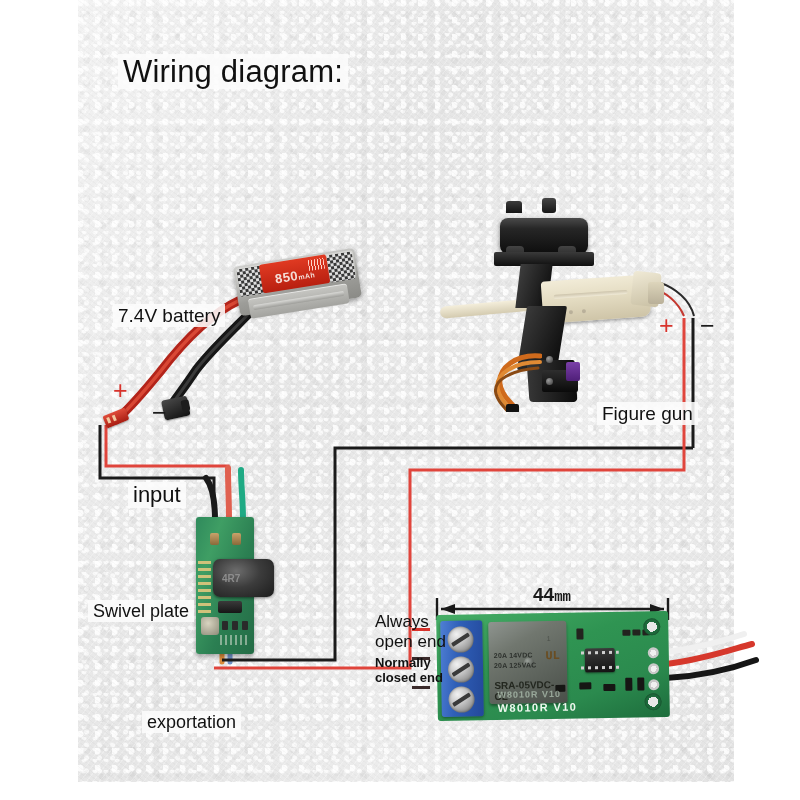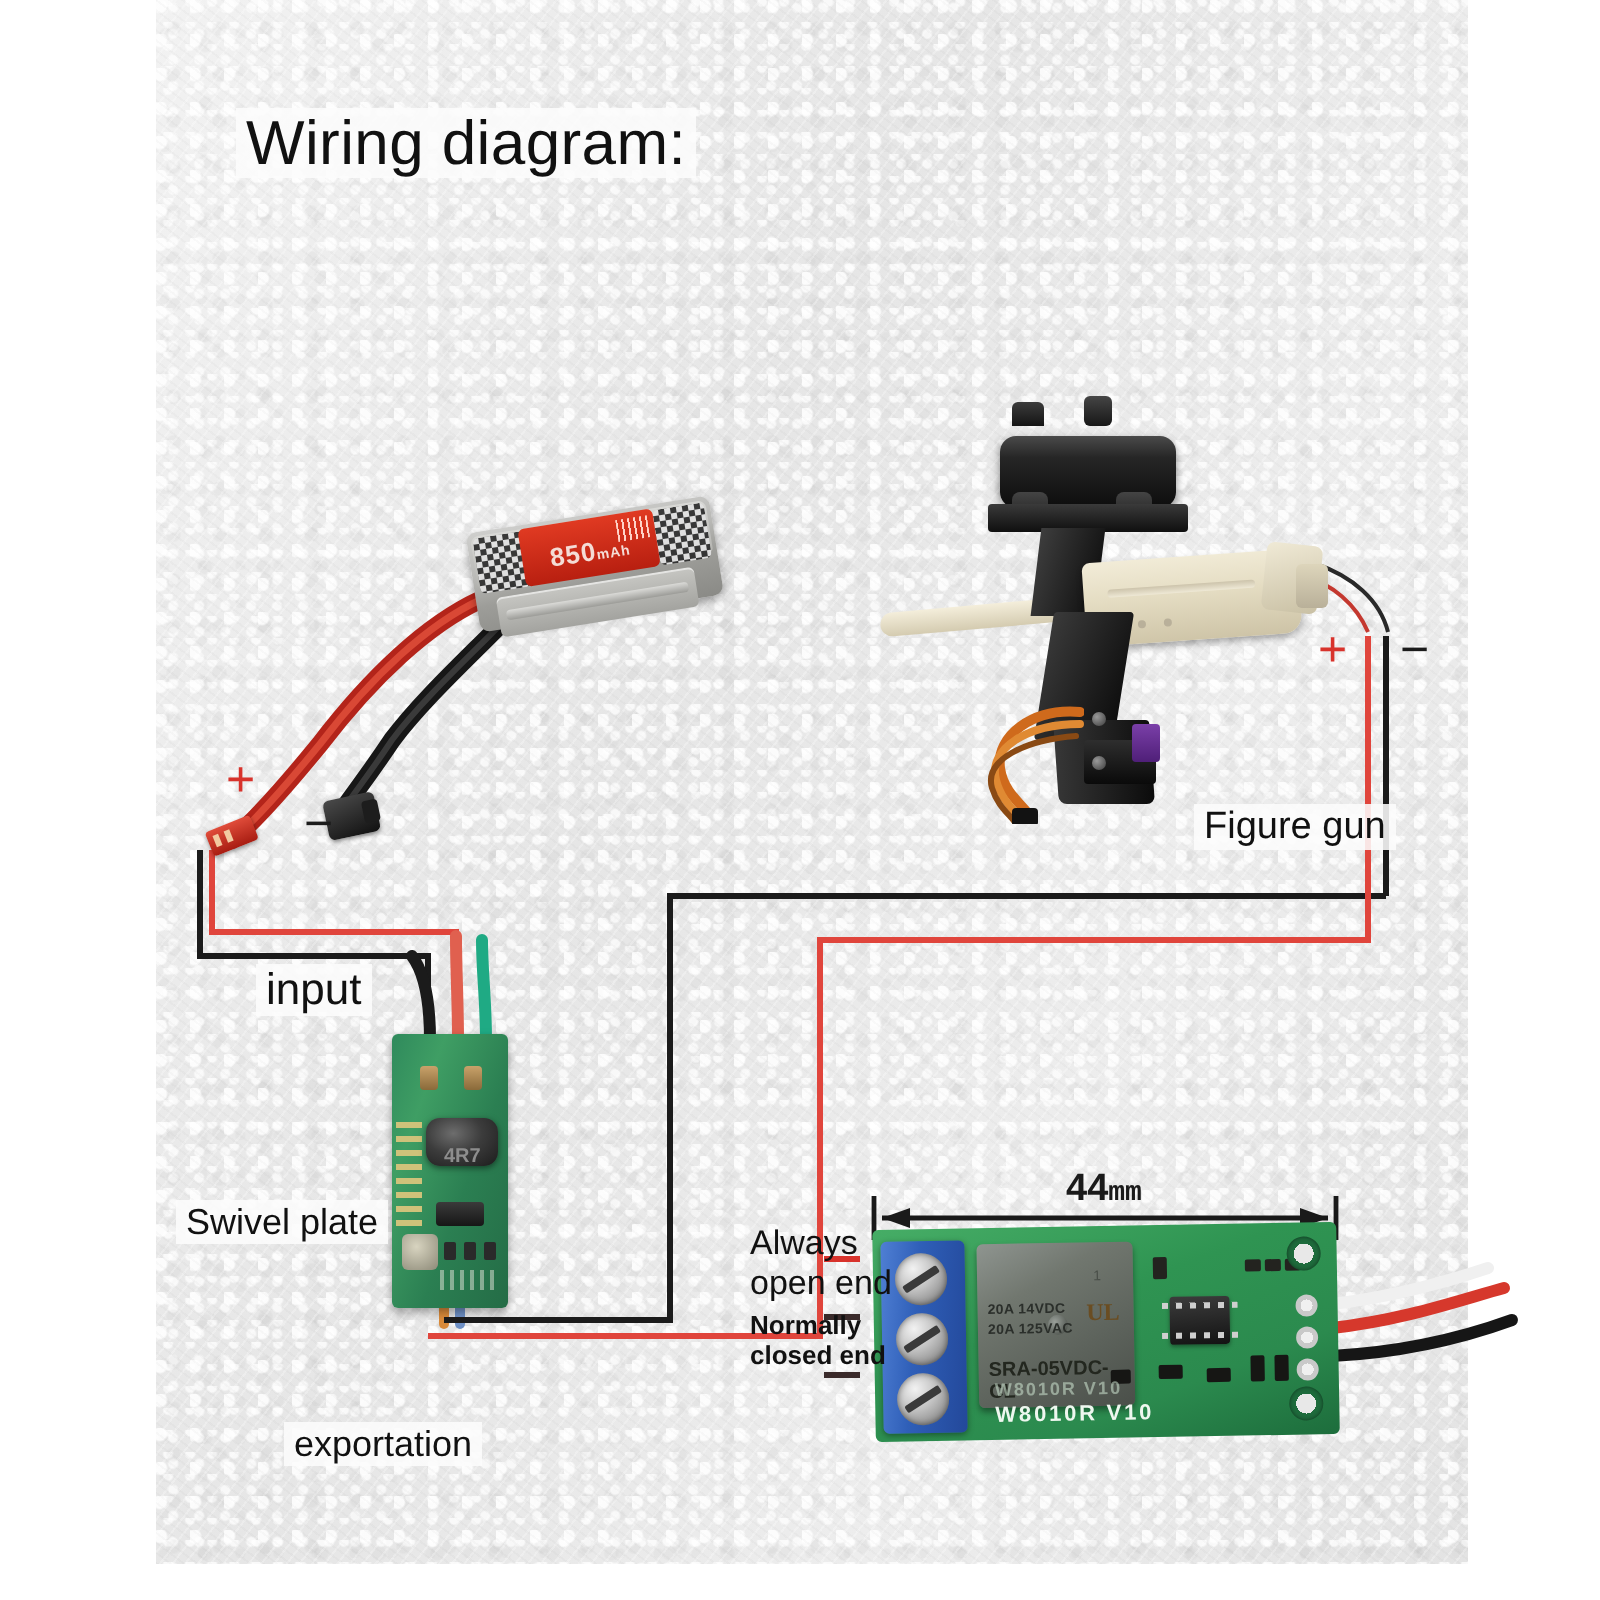--- a/index.html
+++ b/index.html
@@ -134,23 +134,23 @@
   .g-screw{position:absolute;width:7px;height:7px;border-radius:50%;
      background:radial-gradient(circle at 35% 35%,#9a9a9a,#3a3a3a);}
   .g-screw.s1{left:66px;top:146px;} .g-screw.s2{left:66px;top:168px;}
   .g-servowire{position:absolute;left:6px;top:140px;width:56px;height:62px;}
 
   
   #swivel{position:absolute;left:196px;top:517px;width:58px;height:137px;}
   .sw-pcb{position:absolute;left:0;top:0;width:58px;height:137px;border-radius:3px;
      background:linear-gradient(110deg,#2f8a5c 0%,#3f9e64 25%,#2b7f52 60%,#246c46 100%);
      box-shadow:0 2px 4px rgba(0,0,0,.35);}
-  .sw-ind{position:absolute;left:17px;top:42px;width:36px;height:24px;border-radius:7px;
+  .sw-ind{position:absolute;left:17px;top:42px;width:36px;height:38px;border-radius:7px;
      background:radial-gradient(ellipse at 38% 32%,#6d6d6d 0%,#3c3c3c 45%,#1c1c1c 100%);
-     box-shadow:0 1px 3px rgba(0,0,0,.5);}
+     box-shadow:0 1px 3px rgba(0,0,0,.5);padding-left:25px;}
   .sw-ind b{position:absolute;left:9px;top:14px;font-size:10px;color:#8d8d8d;font-weight:bold;
      font-family:"Liberation Sans",sans-serif;}
   .sw-pads{position:absolute;left:2px;top:44px;width:13px;height:56px;
      background-image:repeating-linear-gradient(180deg,#cfc27a 0 3px,rgba(0,0,0,0) 3px 7px);}
   .sw-pot{position:absolute;left:5px;top:100px;width:18px;height:18px;border-radius:3px;
      background:radial-gradient(circle at 40% 35%,#d8d4c0,#8d8a78);}
   .sw-ic{position:absolute;left:22px;top:84px;width:24px;height:12px;border-radius:2px;
      background:linear-gradient(180deg,#3a3a3a,#161616);}
   .sw-cap{position:absolute;width:9px;height:12px;border-radius:2px;
      background:linear-gradient(180deg,#c9a26a,#8a6a3a);}
@@ -173,21 +173,21 @@
   .r-screw:after{content:"";position:absolute;left:3px;top:11px;width:20px;height:4px;
      background:#3a3a3a;transform:rotate(-32deg);border-radius:1px;}
   .r-screw.t1{top:6px;} .r-screw.t2{top:36px;} .r-screw.t3{top:66px;}
   .r-relay{position:absolute;left:52px;top:8px;width:78px;height:82px;border-radius:3px;
      background:linear-gradient(150deg,#8f9590 0%,#71776f 30%,#5d635c 65%,#4a4f49 100%);
      box-shadow:0 2px 3px rgba(0,0,0,.4);}
   .r-relay .ln{position:absolute;left:5px;font-size:7px;color:#2b2f2b;font-weight:bold;letter-spacing:.2px;}
   .r-relay .l1{top:30px;} .r-relay .l2{top:40px;}
   .r-relay .pn{position:absolute;left:5px;top:58px;font-size:10px;color:#23271f;font-weight:bold;}
   .r-relay .ul{position:absolute;right:7px;top:28px;font-size:12px;color:#6a4d22;font-weight:bold;
-     font-family:Liberation Serif, serif;}
+     font-family:Liberation Mono, monospace;}
   .r-relay .dot{position:absolute;left:35px;top:36px;width:10px;height:10px;border-radius:50%;
      background:radial-gradient(circle at 35% 35%,#9aa09a,#3d423c);}
   .r-relay .one{position:absolute;right:16px;top:14px;font-size:7px;color:#4a4f49;}
   .r-ic{position:absolute;left:148px;top:36px;width:30px;height:24px;border-radius:2px;
      background:linear-gradient(175deg,#3c3c3c,#131313);box-shadow:0 1px 2px rgba(0,0,0,.4);}
   .r-ic:before,.r-ic:after{content:"";position:absolute;left:-4px;width:38px;height:3px;
      background-image:repeating-linear-gradient(90deg,#cfcfcf 0 3px,rgba(0,0,0,0) 3px 7px);}
   .r-ic:before{top:3px;} .r-ic:after{bottom:3px;}
   .r-smd{position:absolute;border-radius:1px;background:#23231f;}
   .r-res{position:absolute;border-radius:1px;background:#161614;}
@@ -364,20 +364,21 @@
     <div class="r-silk">W8010R  V10</div>
     <div class="r-silk2">W8010R  V10</div>
   </div>
 
   <div class="tick red" style="left:412px;top:628px;"></div>
   <div class="tick dark" style="left:412px;top:657px;"></div>
   <div class="tick dark" style="left:412px;top:686px;"></div>
 
   <div class="lbl boxed" id="title">Wiring diagram:</div>
 
+  <div class="lbl boxed" id="batt-label">7.4V battery</div>
   <div class="lbl boxed" id="input-label">input</div>
   <div class="lbl boxed" id="gun-label">Figure gun</div>
   <div class="lbl boxed" id="swivel-label">Swivel plate</div>
   <div class="lbl boxed" id="export-label">exportation</div>
   <div class="lbl" id="ao-label">Always open end</div>
   <div class="lbl" id="nc-label">Normally closed end</div>
 
   <div class="lbl" id="dim-label">
     <span>44</span><span class="u">mm</span>
   </div>

